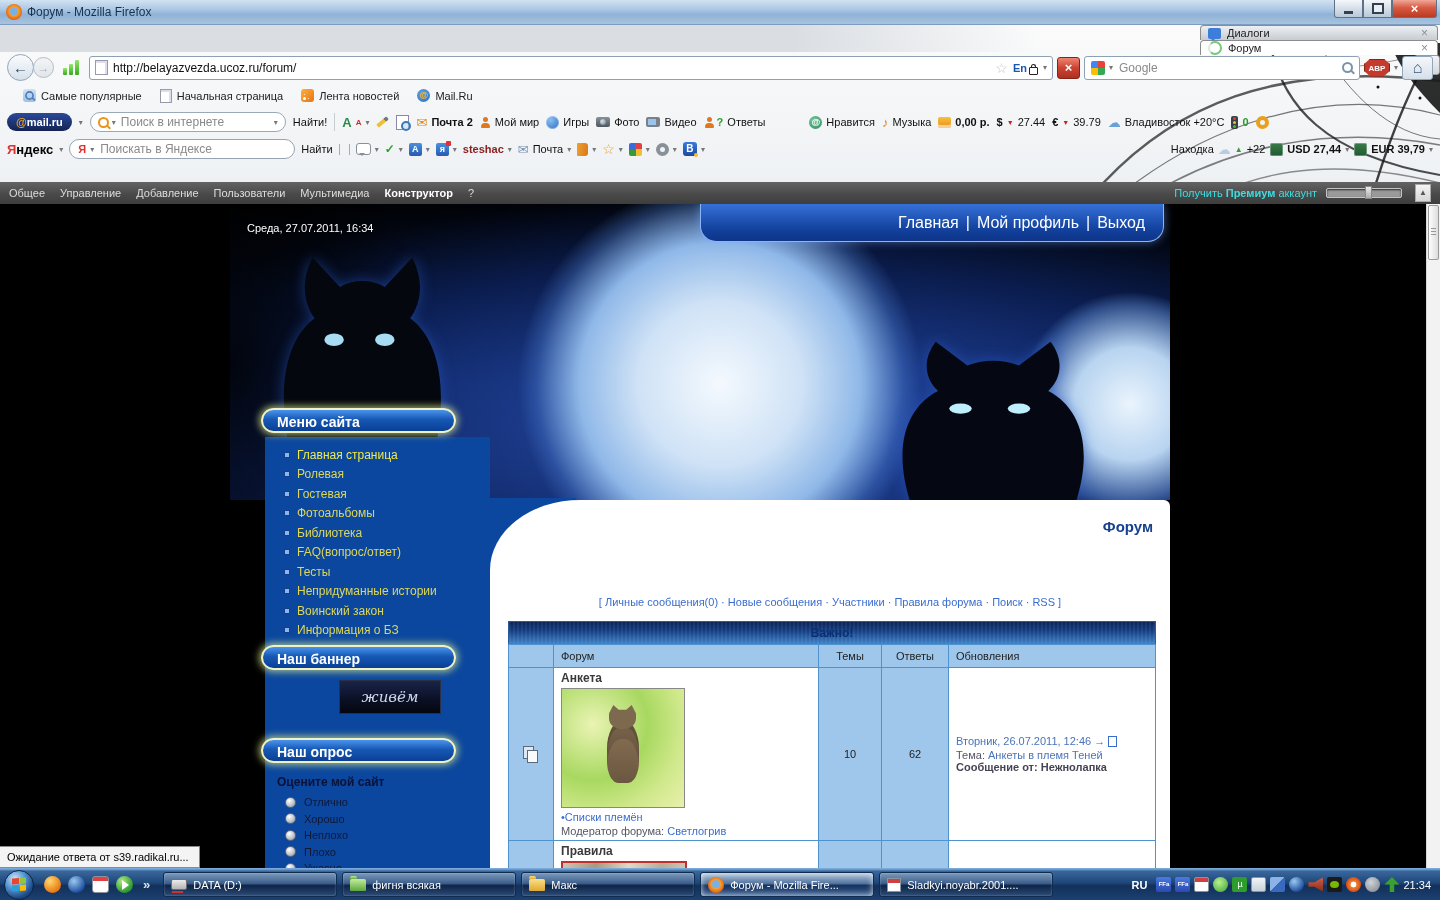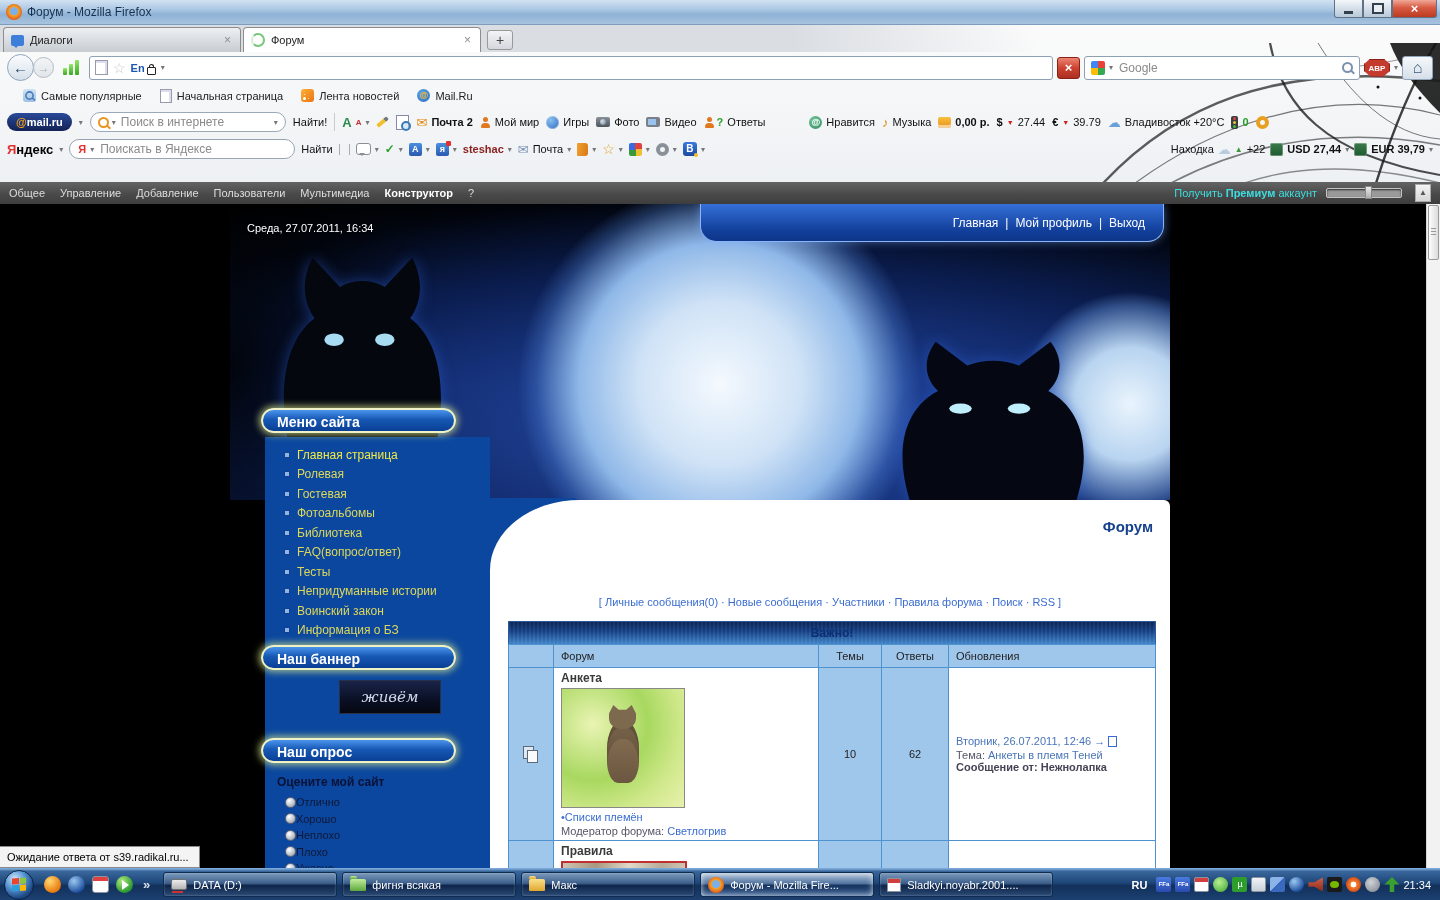--- a/index.html
+++ b/index.html
@@ -15,21 +15,21 @@
   .glyph-min{width:9px;height:3px;background:#33414f;margin-top:7px;}
   .glyph-restore{width:8px;height:7px;border:2px solid #33414f;background:#e8eef4;}
   .wbtn.close{width:45px;background:linear-gradient(180deg,#f0a898,#d85a42 45%,#bb3a22);color:#fff;font-weight:bold;font-size:13px;border-radius:0 0 3px 0;line-height:16px;}
   
   .chrome{position:relative;height:157px;background:linear-gradient(180deg,#fbfbfb,#eef1f4);overflow:hidden;}
   .persona{position:absolute;right:0;top:18px;z-index:0;pointer-events:none;}
   .chrome-row{position:relative;z-index:1;box-sizing:border-box;}
   .menubar{height:20px;display:flex;align-items:center;padding-left:4px;font-size:11px;}
   .menu-item{display:inline-block;padding:2px 8px;color:#000;}
   .menu-item::first-letter{text-decoration:underline;}
-  .tabbar{height:27px;display:flex;align-items:flex-end;padding-left:3px;background:linear-gradient(90deg,rgba(216,220,225,.95) 0%,rgba(216,220,225,.95) 55%,rgba(216,220,225,0) 72%);}
+  .tabbar{height:27px;display:flex;align-items:flex-end;padding-left:3px;background:linear-gradient(90deg,rgba(216,220,225,.95) 0%,rgba(216,220,225,.95) 55%,rgba(216,220,225,0) 72%);flex-direction:column;}
   .tab{height:25px;display:flex;align-items:center;padding:0 7px;width:238px;box-sizing:border-box;border:1px solid #8c8c8c;border-bottom:none;border-radius:4px 4px 0 0;font-size:11px;color:#222;margin-right:2px;}
   .tab.inactive{background:linear-gradient(180deg,#edf0f3,#c7ccd2);}
   .tab.active{background:#fff;}
   .tab-label{flex:1;overflow:hidden;white-space:nowrap;}
   .tab-close{color:#8a9096;font-size:12px;padding:0 2px;}
   .bubble{width:13px;height:11px;background:#3d7edb;border-radius:2px;margin-right:6px;position:relative;}
   .bubble::after{content:'';position:absolute;left:2px;bottom:-5px;border:3px solid transparent;border-top-color:#3d7edb;}
   .spinner{width:10px;height:10px;border:2px solid #79c879;border-left-color:#d9ecd9;border-radius:50%;margin-right:6px;}
   .newtab{width:26px;height:20px;margin:0 0 2px 4px;background:linear-gradient(180deg,#f2f4f6,#d4d8dd);border:1px solid #999;border-radius:3px;text-align:center;line-height:18px;font-size:14px;color:#444;box-sizing:border-box;}
   .navbar{height:31px;display:flex;align-items:center;padding:0 7px;gap:4px;}
@@ -131,33 +131,33 @@
   
   .viewport{position:relative;height:664px;background:#000;overflow:hidden;}
   .header-img{position:absolute;left:230px;top:0;width:940px;height:296px;background:
     radial-gradient(ellipse 300px 400px at 0% 55%,rgba(0,0,0,.85),transparent 70%),
     radial-gradient(circle 140px at 900px 200px,#eaf4fd 0%,#b8d4f0 40%,rgba(110,160,230,.4) 70%,transparent 80%),
     radial-gradient(circle 235px at 490px 180px,#f4f9fe 0%,#cfe2f6 35%,#8fb8e8 60%,rgba(80,130,210,.35) 78%,transparent 86%),
     radial-gradient(ellipse 820px 270px at 520px 220px,rgba(40,80,180,.9),rgba(15,40,110,.6) 60%,rgba(5,15,45,.2) 85%,transparent 100%),
     linear-gradient(180deg,#000 0%,#02060f 18%,#0a1c4a 60%,#0a1a40 100%);}
   .cat{position:absolute;filter:drop-shadow(0 0 7px rgba(40,90,200,.55));}
   .hdr-date{position:absolute;left:247px;top:18px;color:#fff;font-size:11px;z-index:3;}
-  .user-panel{position:absolute;left:700px;top:0;width:464px;height:38px;background:linear-gradient(180deg,#3570d8,#12409c 70%,#0d3588);border:1px solid #8ab4f8;border-top:none;border-radius:0 0 16px 16px;box-shadow:0 0 10px rgba(120,170,255,.5);display:flex;align-items:center;justify-content:flex-end;padding-right:18px;gap:7px;color:#fff;font-size:12px;box-sizing:border-box;z-index:3;}
+  .user-panel{position:absolute;left:700px;top:0;width:464px;height:38px;background:linear-gradient(180deg,#3570d8,#12409c 70%,#0d3588);border:1px solid #8ab4f8;border-top:none;border-radius:0 0 16px 16px;box-shadow:0 0 10px rgba(120,170,255,.5);display:flex;align-items:center;justify-content:flex-end;padding-right:18px;gap:7px;color:#fff;font-size:16px;box-sizing:border-box;z-index:3;}
   .site-title{position:absolute;left:230px;width:940px;top:96px;text-align:center;font-family:"DejaVu Serif",serif;font-style:italic;font-size:31px;color:#ece95e;text-shadow:1px 1px 2px rgba(0,0,0,.45);z-index:3;}
   .corner-patch{position:absolute;left:488px;top:294px;width:88px;height:94px;background:#0b479e;}
   .sidebar{position:absolute;left:265px;top:233px;bottom:0;width:225px;background:#0b479e;z-index:4;}
   .pill{position:absolute;left:-4px;width:195px;height:25px;background:linear-gradient(180deg,#4a94ee 0%,#1658b4 45%,#0a3f96 100%);border:2px solid #eef2c4;border-radius:15px;box-shadow:0 0 7px 2px rgba(220,235,140,.7);color:#fff;font-weight:bold;font-size:14px;line-height:25px;padding-left:14px;box-sizing:border-box;}
   .smenu{position:absolute;top:8px;left:20px;margin:0;padding:0;list-style:none;}
   .smenu li{display:flex;align-items:center;gap:8px;height:19.5px;font-size:12px;color:#ddd75a;}
   .bul{width:4px;height:4px;background:#8fb4e8;box-shadow:0 0 0 1px rgba(20,60,130,.6);flex:none;}
   .banner{position:absolute;top:243px;left:74px;width:100px;height:32px;background:linear-gradient(180deg,#1a2448,#0a0f24 60%,#05070f);border:1px solid #2a3048;display:flex;align-items:center;justify-content:center;}
   .banner-txt{font-family:"DejaVu Serif",serif;font-style:italic;color:#cfd8ea;font-size:15px;}
   .poll{position:absolute;top:338px;left:12px;}
   .poll-q{font-weight:bold;font-size:12px;color:#0a1238;margin-bottom:5px;}
-  .poll-opt{display:flex;align-items:center;height:16.5px;font-size:11px;color:#101838;padding-left:8px;}
+  .poll-opt{display:flex;align-items:center;gap:8px;height:16.5px;font-size:11px;color:#101838;padding-left:8px;}
   .radio{width:11px;height:11px;border-radius:50%;background:radial-gradient(circle at 35% 30%,#fff,#b8c0c8 60%,#8a9298);border:1px solid #667;box-sizing:border-box;flex:none;}
   .content{position:absolute;left:490px;top:296px;width:680px;height:368px;background:#fff;border-radius:90px 6px 0 0/70px 6px 0 0;overflow:hidden;z-index:5;}
   .forum-title{position:absolute;right:17px;top:18px;font-size:15px;font-weight:bold;color:#16418c;}
   .forum-links{position:absolute;top:96px;left:0;width:100%;text-align:center;font-size:11px;color:#3a6cd0;}
   .forum-links a{color:#3a6cd0;text-decoration:none;}
   .ftable{position:absolute;left:18px;top:121px;width:648px;}
   .imp{height:23px;background:repeating-linear-gradient(90deg,rgba(255,255,255,.06) 0 2px,rgba(0,0,0,0) 2px 4px),linear-gradient(180deg,#0a2456 0%,#143e82 40%,#3f83c8 100%);text-align:center;line-height:23px;font-weight:bold;font-size:12px;color:#0c2f74;border:1px solid #2a5a9a;border-bottom:none;box-sizing:border-box;}
   .ftable table{width:100%;border-collapse:collapse;font-size:11px;color:#222;table-layout:fixed;}
   .ftable td{border:1px solid #4f92d0;padding:3px 7px;vertical-align:top;overflow:hidden;}
   .c-ico{width:30px;}.c-top{width:48px;}.c-rep{width:52px;}.c-upd{width:192px;}
@@ -289,20 +289,21 @@
     <div class="navbar chrome-row">
       <div class="navback">←</div>
       <div class="navfwd">→</div>
       <div class="stats-ico">
           <i></i>
           <i></i>
           <i></i>
         </div>
       <div class="urlbar">
         <span class="page-ico"></span>
+        <span class="url-text">http://belayazvezda.ucoz.ru/forum/</span>
         <span class="star">☆</span>
         <span class="lang">En</span>
         <span class="lock"></span>
         <span class="caret">▾</span>
       </div>
       <div class="stopbtn">×</div>
       <div class="searchbox">
         <span class="glogo">
             <i></i>
             <i></i>

